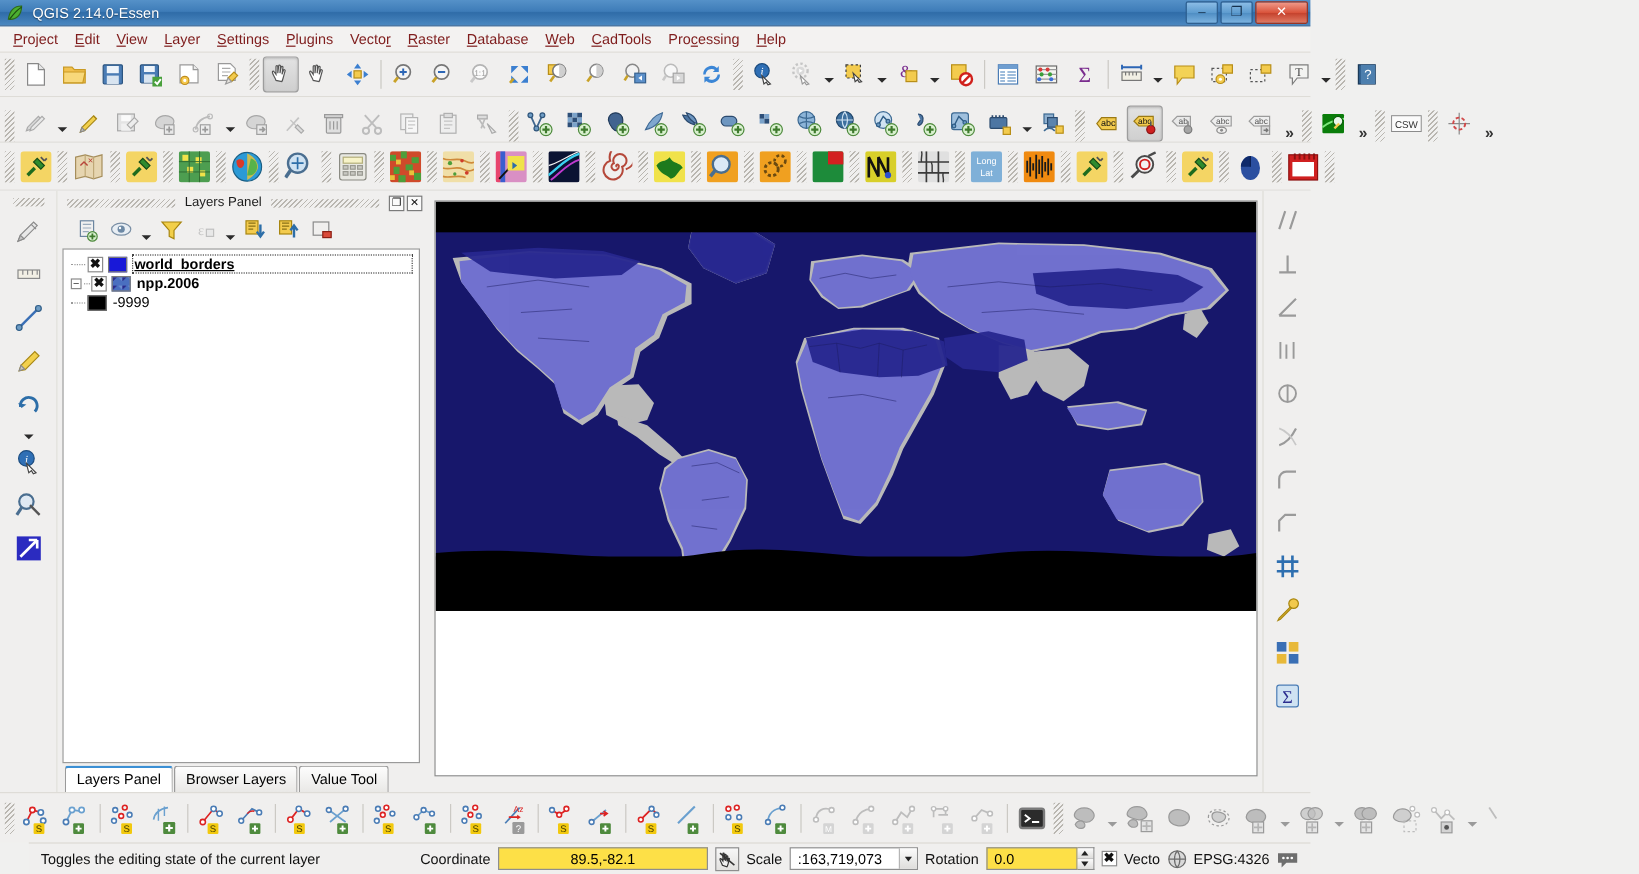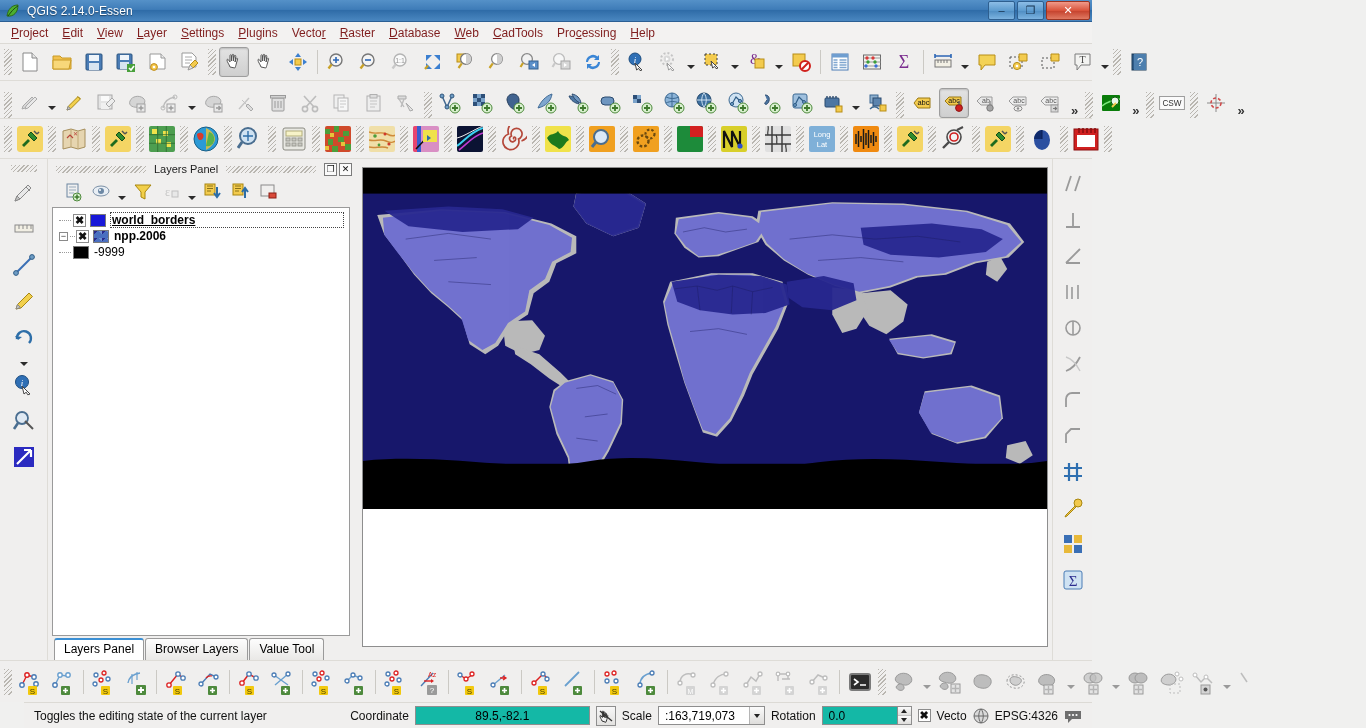--- a/index.html
+++ b/index.html
@@ -206,21 +206,21 @@
 
   
   .statusbar {
     height: 26px; flex: 0 0 26px;
     background: #f0efee; border-top: 1px solid #dcdad5;
     display: flex; align-items: center; padding: 0 6px; gap: 6px; margin-left: 24px;
   }
   .sb-msg { font-size: 12px; color: #111; flex: 1 1 auto; padding-left: 4px; }
   .sb-lab { font-size: 12px; color: #111; }
   .sb-input {
-    border: 1px solid #8e8e8e; background: #14b8a6; height: 19px;
+    border: 1px solid #8e8e8e; background: #fde047; height: 19px;
     display: flex; align-items: center; justify-content: center;
     font-size: 12px; padding: 0 6px; color: #000;
   }
   .sb-btn {
     width: 20px; height: 20px; border: 1px solid #8e8e8e;
     background: linear-gradient(to bottom,#f7f7f7,#e2e1df);
     display:flex;align-items:center;justify-content:center;
   }
   .sb-combo {
     border: 1px solid #8e8e8e; background: #fff; height: 19px;

